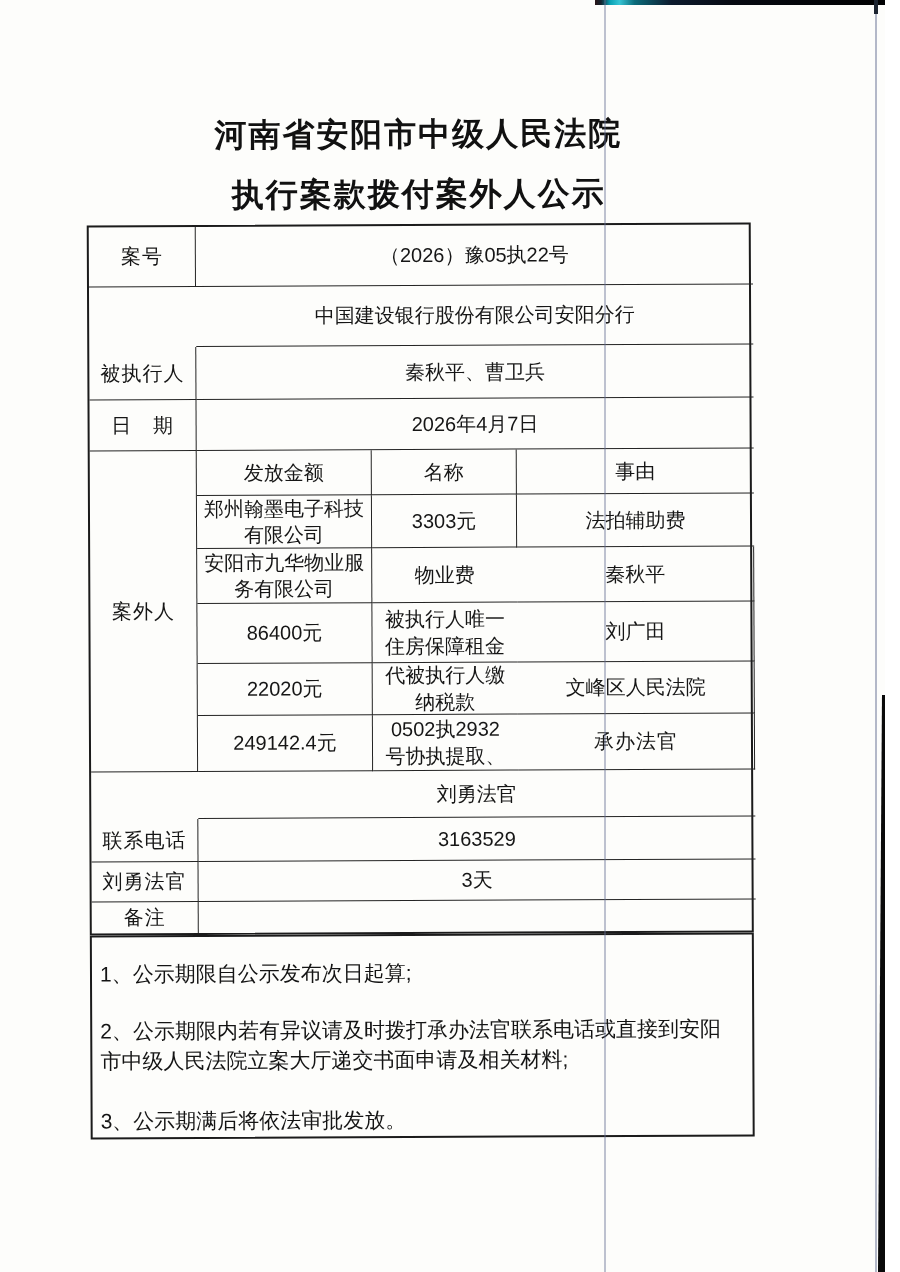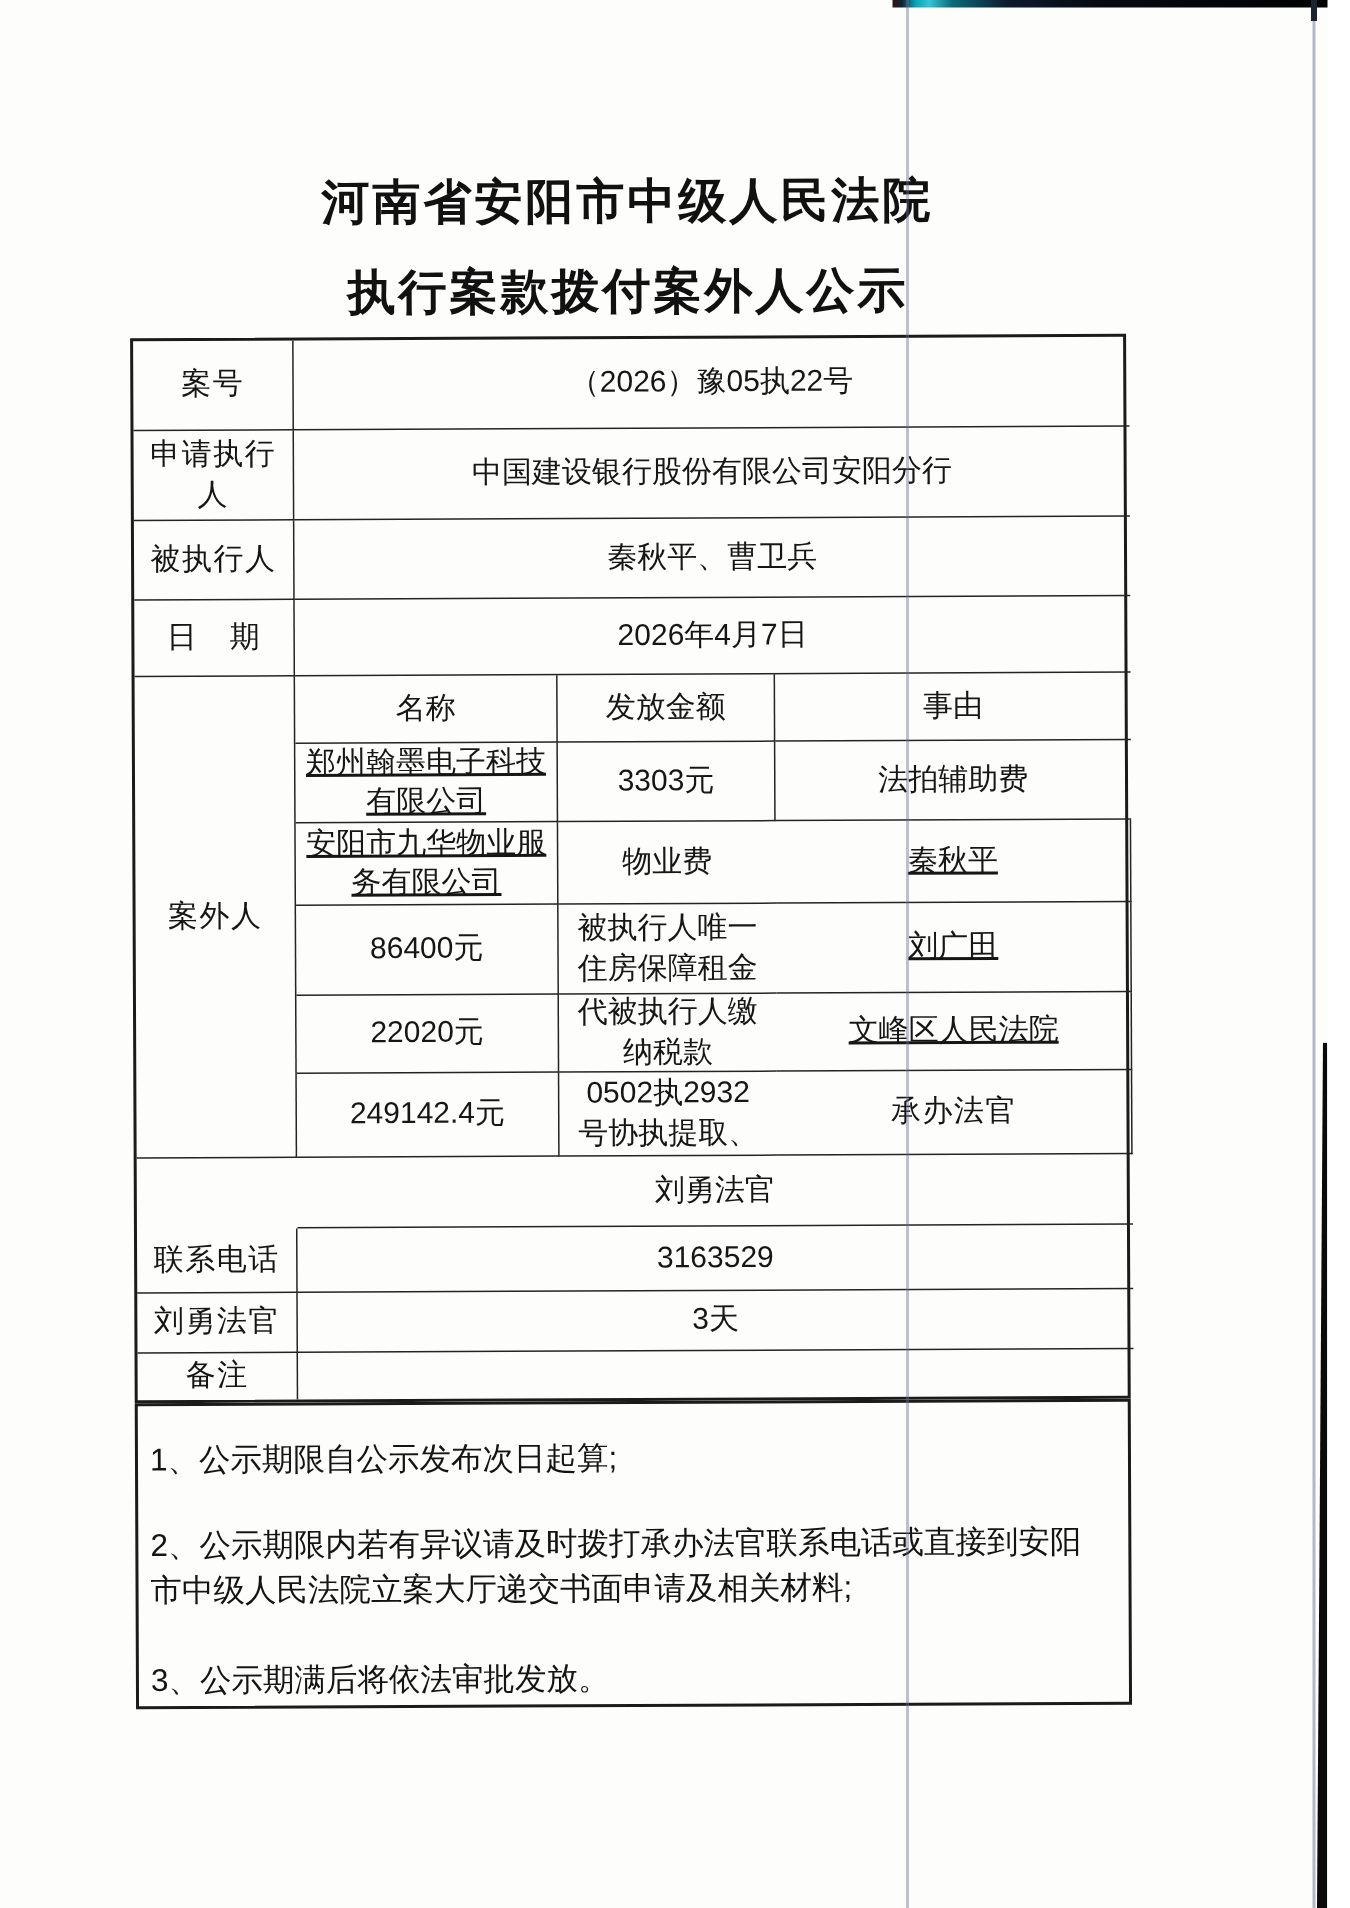--- a/index.html
+++ b/index.html
@@ -47,21 +47,21 @@
     line-height:1.32;
     border-right:1.6px solid #242424;
     border-bottom:1.6px solid #242424;
     padding:2px 10px;
     box-sizing:border-box;
     overflow:hidden;
   }
   .cell.span{grid-column:2/5;border-right:none;}
   .cell.c4{border-right:none;}
   .cell.last{border-bottom:none;}
-  .cell.name{padding:2px 4px;text-decoration:underline;}
+  .cell.name{padding:2px 4px;}
   .cell.reason{padding:2px 12px;}
   .label-cell{letter-spacing:1px;}
   .outsider-label{
     grid-row:5/11;
     grid-column:1;
   }
   
   .notes{
     border:2.5px solid #1b1b1b;
     border-top-width:2px;
@@ -113,33 +113,32 @@
   <div class="content">
 
     <p class="title">河南省安阳市中级人民法院</p>
     <p class="title">执行案款拨付案外人公示</p>
 
     <div class="grid">
 
       <div class="cell label-cell">案号</div>
       <div class="cell span">（2026）豫05执22号</div>
 
-      <div class="cell label-cell">申请执行人</div>
       <div class="cell span">中国建设银行股份有限公司安阳分行</div>
 
       <div class="cell label-cell">被执行人</div>
       <div class="cell span">秦秋平、曹卫兵</div>
 
       <div class="cell label-cell">日　期</div>
       <div class="cell span">2026年4月7日</div>
 
       <div class="cell label-cell outsider-label">案外人</div>
 
+      <div class="cell">发放金额</div>
       <div class="cell">名称</div>
-      <div class="cell">发放金额</div>
       <div class="cell c4">事由</div>
 
       <div class="cell name">郑州翰墨电子科技有限公司</div>
       <div class="cell">3303元</div>
       <div class="cell c4 reason">法拍辅助费</div>
 
       <div class="cell name">安阳市九华物业服务有限公司</div>
       <div class="cell c4 reason">物业费</div>
 
       <div class="cell name">秦秋平</div>

